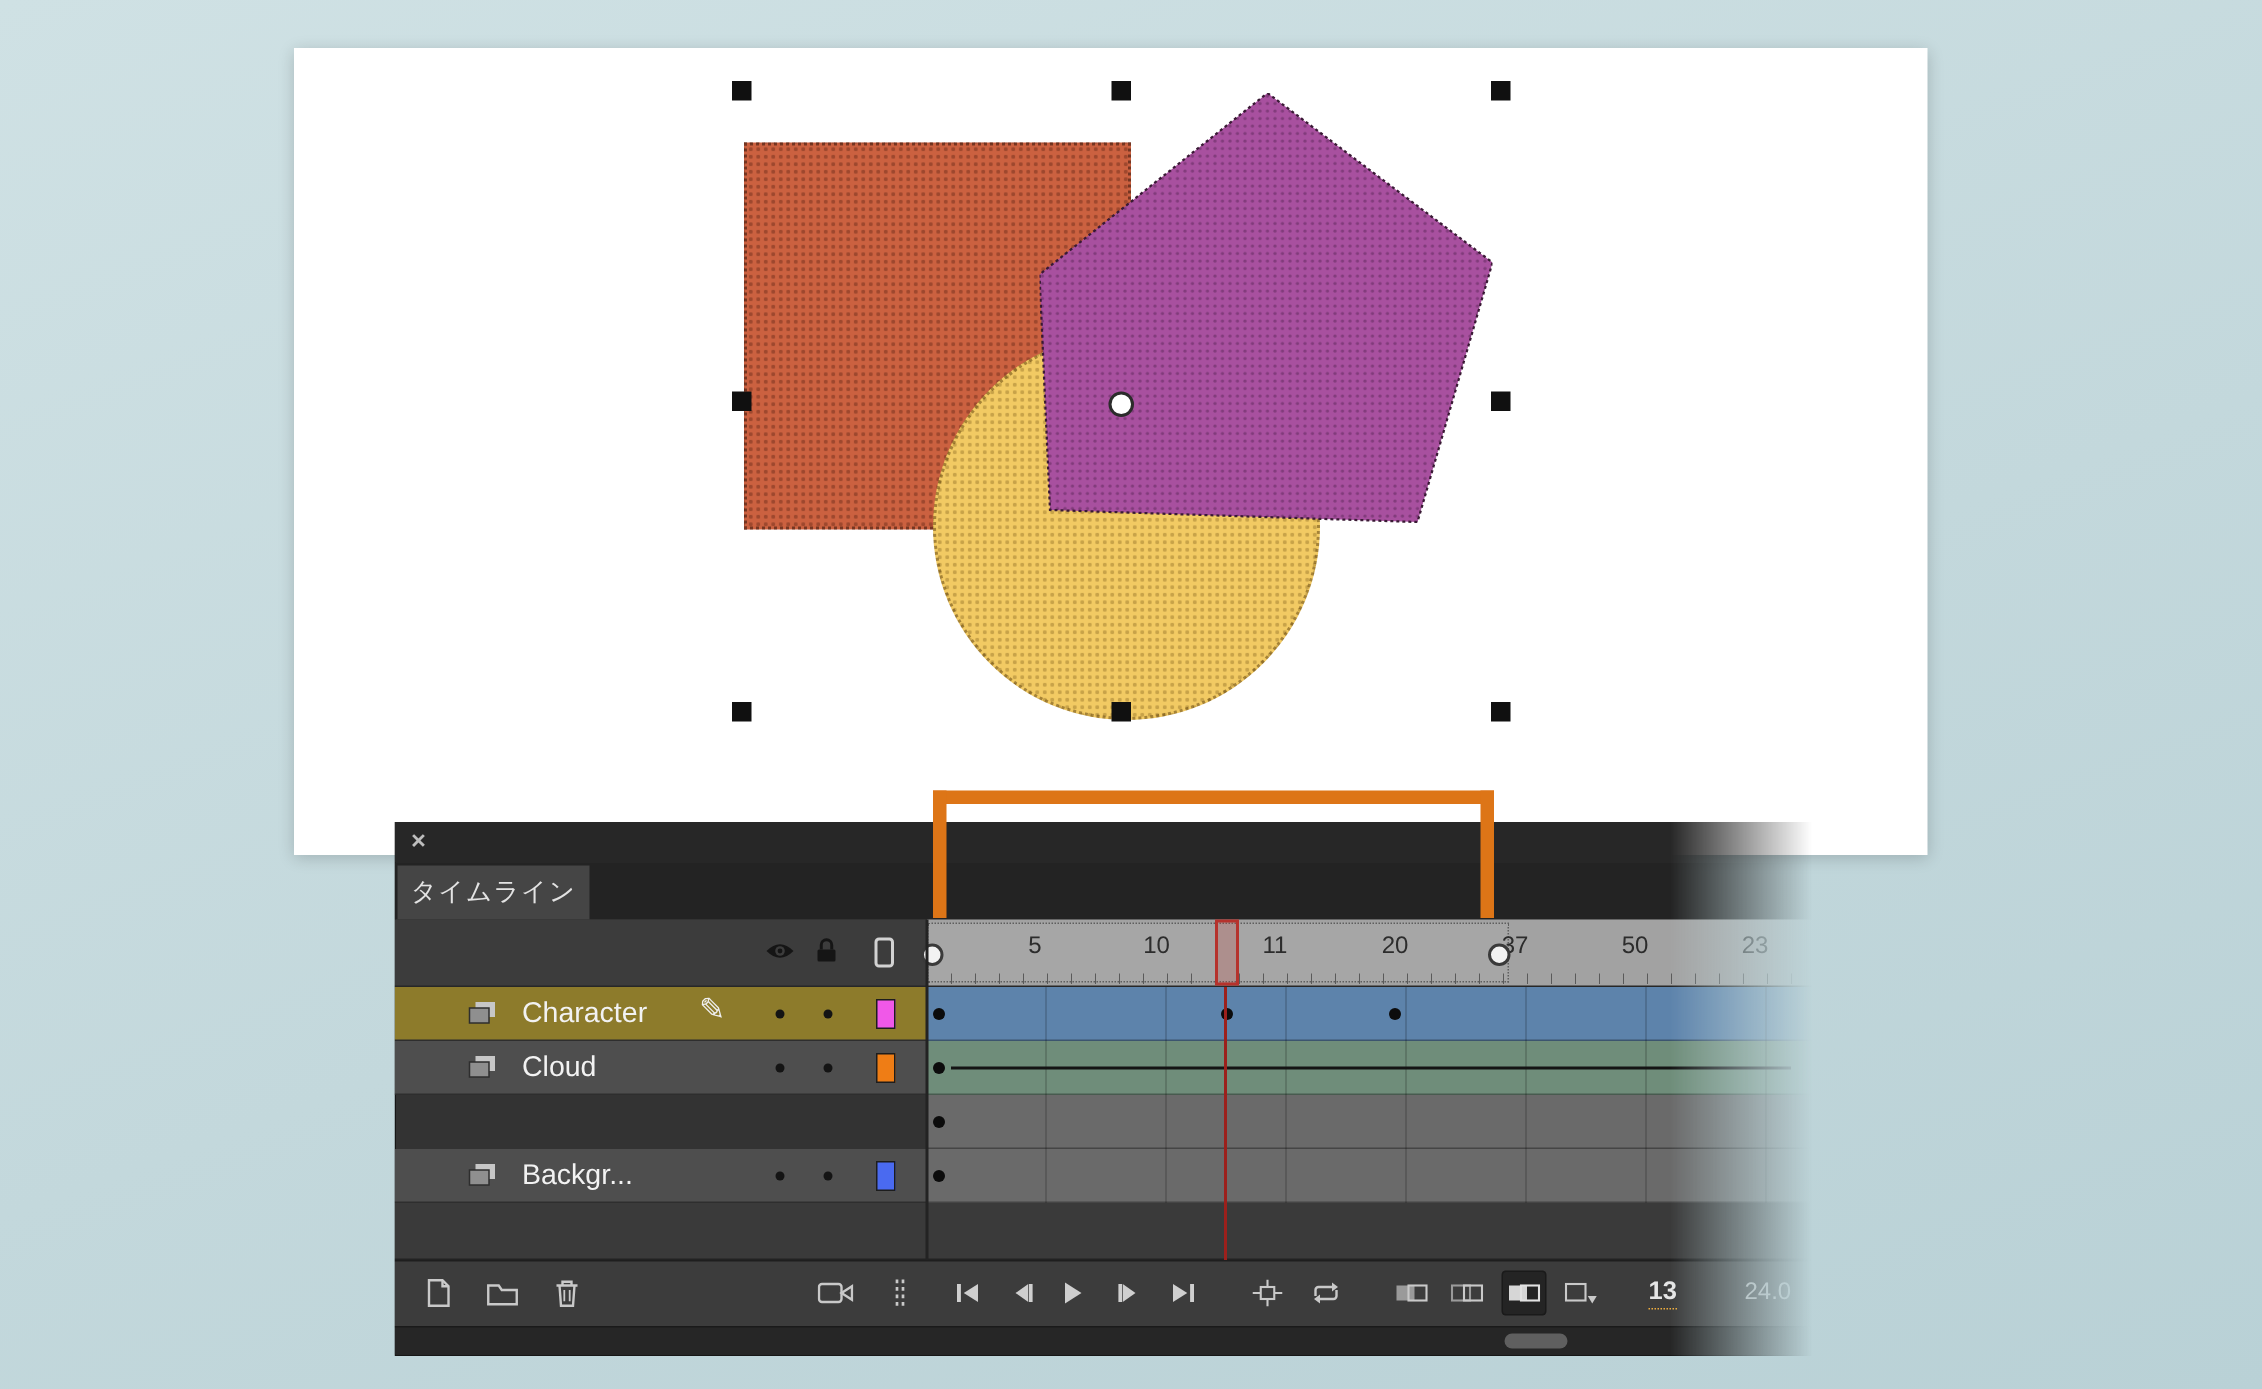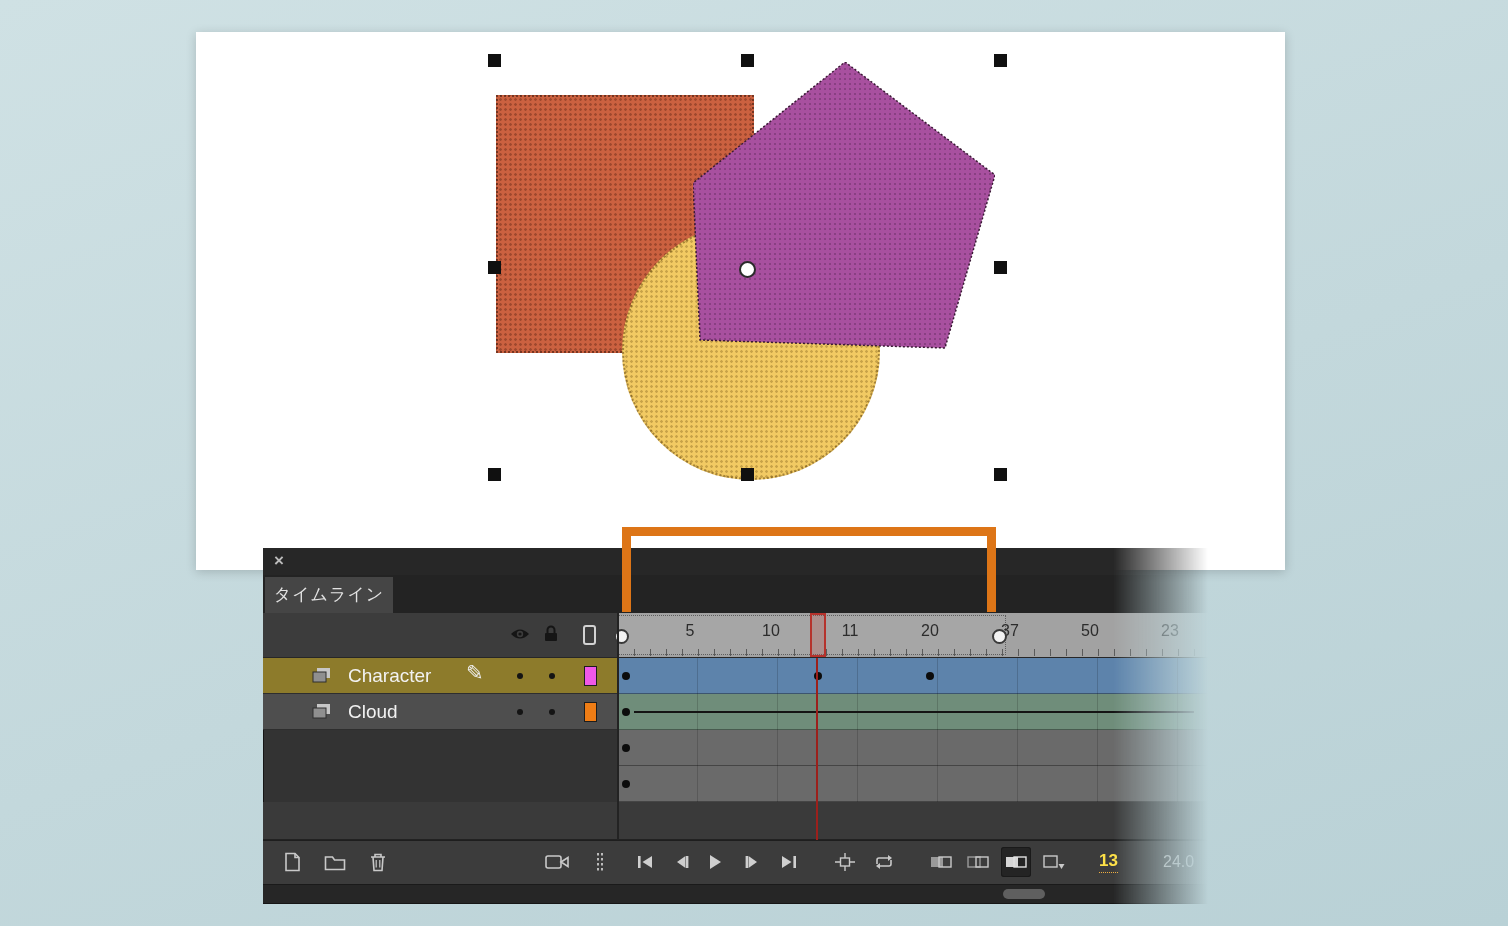--- a/index.html
+++ b/index.html
@@ -62,21 +62,21 @@
   .kf{position:absolute;top:14px;width:8px;height:8px;border-radius:50%;background:#0c0c0c;}
   .tween-line{position:absolute;left:16px;top:17px;width:560px;height:2px;background:#141414;}
   .empty-row{position:absolute;left:0;top:254px;width:945px;height:38px;background:#3a3a3a;border-bottom:1px solid #222;box-sizing:border-box;}
   .vdivider{position:absolute;left:354px;top:65px;width:2px;height:227px;background:#232323;}
   .playhead-line{position:absolute;left:553px;top:110px;width:2px;height:182px;background:#9c201c;z-index:5;}
 
   
   .toolbar{position:absolute;left:0;top:292px;width:945px;height:44px;background:#3c3c3c;border-top:1px solid #1e1e1e;box-sizing:border-box;}
   .tbtn{position:absolute;top:6px;width:30px;height:30px;display:flex;align-items:center;justify-content:center;border-radius:3px;cursor:pointer;}
   .tbtn.active{background:#242424;box-shadow:inset 0 0 0 1px #1a1a1a;}
-  .framenum{position:absolute;left:836px;top:10px;color:#fde047;font-size:17px;font-weight:bold;border-bottom:1px dotted #eead3f;padding-bottom:1px;cursor:text;}
+  .framenum{position:absolute;left:836px;top:10px;color:#e5e5e5;font-size:17px;font-weight:bold;border-bottom:1px dotted #eead3f;padding-bottom:1px;cursor:text;}
   .fps{position:absolute;left:900px;top:12px;color:#b9b9b9;font-size:16px;cursor:text;}
 
   
   .bottomstrip{position:absolute;left:0;top:336px;width:945px;height:19px;background:#262626;border-top:1px solid #1a1a1a;box-sizing:border-box;}
   .scroll-handle{position:absolute;left:740px;top:4px;width:42px;height:10px;background:#5f5f5f;border-radius:5px;cursor:grab;}
 </style>
 </head>
 <body>
 
 <div class="page">
@@ -170,20 +170,32 @@
           <rect x="6" y="1" width="13" height="10" fill="#c7c7c7"></rect>
           <rect x="2" y="5" width="13" height="10" fill="#8f8f8f" stroke="#2e2e2e"></rect>
         </svg>
       </span>
       <span class="lname">Character</span>
       <span class="pencil">✎</span>
       <span class="ldot" style="left:254px"></span>
       <span class="ldot" style="left:286px"></span>
       <span class="swatch" style="background-color: rgb(240, 88, 232);"></span>
     </div>
+    <div class="lrow" style="top:218px">
+      <span class="licon">
+        <svg width="21" height="17" viewBox="0 0 21 17">
+          <rect x="6" y="1" width="13" height="10" fill="#c7c7c7"></rect>
+          <rect x="2" y="5" width="13" height="10" fill="#8f8f8f" stroke="#2e2e2e"></rect>
+        </svg>
+      </span>
+      <span class="lname">Backgr...</span>
+      <span class="ldot" style="left:254px"></span>
+      <span class="ldot" style="left:286px"></span>
+      <span class="swatch" style="background-color: rgb(74, 106, 240);"></span>
+    </div>
 
     <div class="trow" style="top: 110px; background-color: rgb(93, 131, 171);">
       <span class="kf" style="left:4px"></span>
       <span class="kf" style="left:196px"></span>
       <span class="kf" style="left:308px"></span>
     </div>
     <div class="trow" style="top: 146px; background-color: rgb(111, 141, 122);">
       <span class="kf" style="left:4px"></span>
       <span class="tween-line"></span>
     </div>

